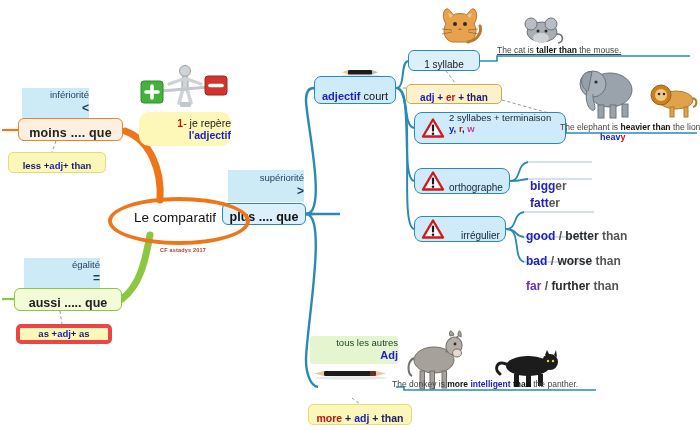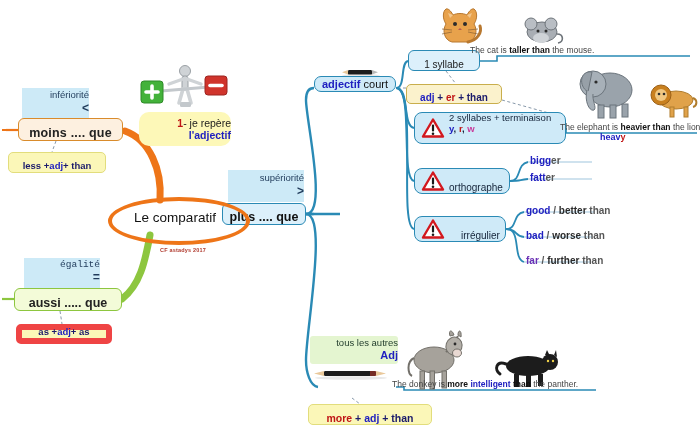--- a/index.html
+++ b/index.html
@@ -60,45 +60,45 @@
 
   
   .n-aussi{
     left:14px;top:288px;width:108px;height:23px;
     background:#f3fbd8;border:1.6px solid #8dc63f;border-radius:6px;
     font-size:12.5px;color:#222;font-weight:bold;
   }
   .n-egalite{
     left:24px;top:258px;width:76px;height:30px;
     background:#cdeaf7;border:none;border-radius:0;
-    flex-direction:column;font-size:9.5px;color:#1f3a5a;font-family:Liberation Mono, monospace;
+    flex-direction:column;font-size:9.5px;color:#1f3a5a;
   }
   .n-egalite .sym{font-size:12px;font-weight:bold;margin-top:1px;}
   .n-asadjas{
     left:16px;top:324px;width:96px;height:20px;
-    background:#fbf7b8;border:6px solid #ef4444;border-radius:5px;
+    background:#fbf7b8;border:4px solid #ef4444;border-radius:5px;
     font-size:9.5px;color:#1b1b6b;font-weight:bold;
   }
 
   
   .n-plus{
     left:222px;top:203px;width:84px;height:22px;
     background:#dcf0fb;border:1.6px solid #2a8ab5;border-radius:6px;
     font-size:12.5px;color:#111;font-weight:bold;
   }
   .n-superiorite{
     left:228px;top:170px;width:76px;height:32px;
     background:#cdeaf7;border:none;border-radius:0;
     flex-direction:column;font-size:9.5px;color:#1f3a5a;
   }
   .n-superiorite .sym{font-size:12px;font-weight:bold;margin-top:1px;}
 
   
   .n-adjcourt{
-    left:314px;top:76px;width:82px;height:16px;
+    left:314px;top:76px;width:82px;height:28px;
     background:#cfeaf8;border:1.6px solid #2a8ab5;border-radius:7px;
     font-size:11px;color:#111;
   }
   .n-adjlong{
     left:310px;top:376px;width:86px;height:22px;
     background:#cfeaf8;border:1.6px solid #2a8ab5;border-radius:7px;
     font-size:11px;color:#111;
   }
   .kw{color:#2020c0;font-weight:bold;}
 
@@ -140,36 +140,37 @@
   }
 
   
   .warn{
     position:absolute;left:6px;top:50%;transform:translateY(-50%);
     width:24px;height:21px;
   }
 
   
   .leaf{
-    position:absolute;font-size:10px;font-weight:bold;color:#2b2b2b;
+    position:absolute;font-size:12px;font-weight:bold;color:#2b2b2b;
     white-space:nowrap;
+    margin-top:24px;
   }
   .leaf .bl{color:#2020c0;}
   .leaf .pl{color:#6a2fb5;}
   .leaf .gy{color:#555;font-weight:bold;}
 
   
   .n-tous{
     left:310px;top:336px;width:88px;height:28px;
     background:#e4f5d0;border:none;border-radius:3px;
     flex-direction:column;font-size:9.5px;color:#1f3a2a;
   }
   .n-tous .adj{color:#2020c0;font-weight:bold;font-size:11px;}
   .n-more{
-    left:308px;top:404px;width:124px;height:21px;
+    left:308px;top:404px;width:104px;height:21px;
     background:#fbf7b8;border:1px solid #e2dd7c;border-radius:5px;
     font-size:10.5px;color:#1b1b6b;font-weight:bold;
   }
   .n-more .r{color:#c01414;}
 
   
   .n-repere{
     left:139px;top:112px;width:92px;height:34px;
     background:#fdf8b8;border:none;border-radius:10px;
     flex-direction:column;font-size:10.5px;color:#1a1a1a;
@@ -435,21 +436,21 @@
     <svg viewBox="0 0 46 34" width="46" height="34">
       <ellipse cx="22" cy="20" rx="15" ry="10" fill="#a9aeb4" stroke="#6e747a"></ellipse>
       <circle cx="11" cy="12" r="6" fill="#b9bec4" stroke="#6e747a"></circle>
       <circle cx="31" cy="12" r="6" fill="#b9bec4" stroke="#6e747a"></circle>
       <ellipse cx="21" cy="26" rx="8" ry="5" fill="#cfd3d7"></ellipse>
       <circle cx="18" cy="19" r="1.5" fill="#2b2b2b"></circle>
       <circle cx="26" cy="19" r="1.5" fill="#2b2b2b"></circle>
       <path d="M37,22 C44,22 44,30 38,31" stroke="#6e747a" stroke-width="1.6" fill="none"></path>
     </svg>
   </div>
-  <div class="cap" style="left:470px;top:45px;">
+  <div class="cap" style="left:497px;top:45px;text-decoration:underline;">
     <span>The cat is </span><b>taller than</b><span> the mouse.</span>
   </div>
 
   <div class="pic" style="left:578px;top:62px;width:62px;height:58px;">
     <svg viewBox="0 0 62 58" width="62" height="58">
       <ellipse cx="32" cy="28" rx="22" ry="17" fill="#9aa3ab" stroke="#6b747c"></ellipse>
       <circle cx="15" cy="22" r="13" fill="#a7b0b8" stroke="#6b747c"></circle>
       <path d="M14,10 C2,8 0,24 10,30 Z" fill="#97a0a8" stroke="#6b747c"></path>
       <path d="M9,28 C6,40 12,50 16,48 C19,46 14,38 15,32" fill="#a7b0b8" stroke="#6b747c"></path>
       <circle cx="18" cy="20" r="1.6" fill="#2b2b2b"></circle>

